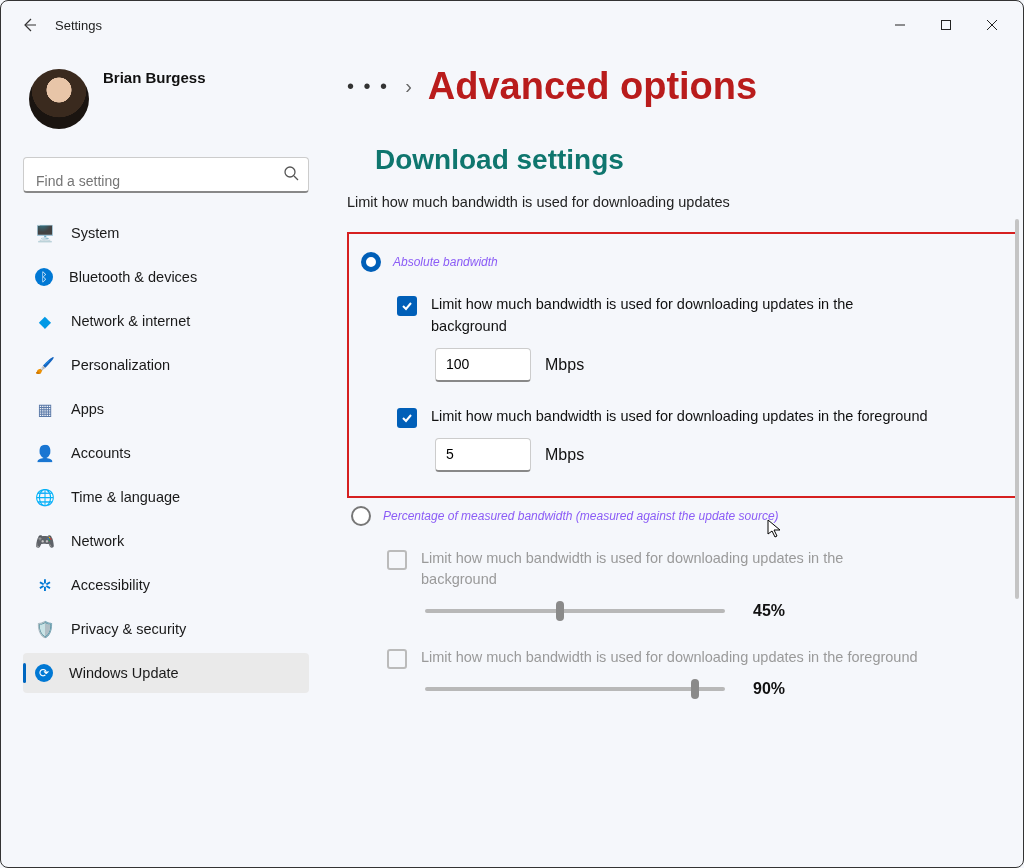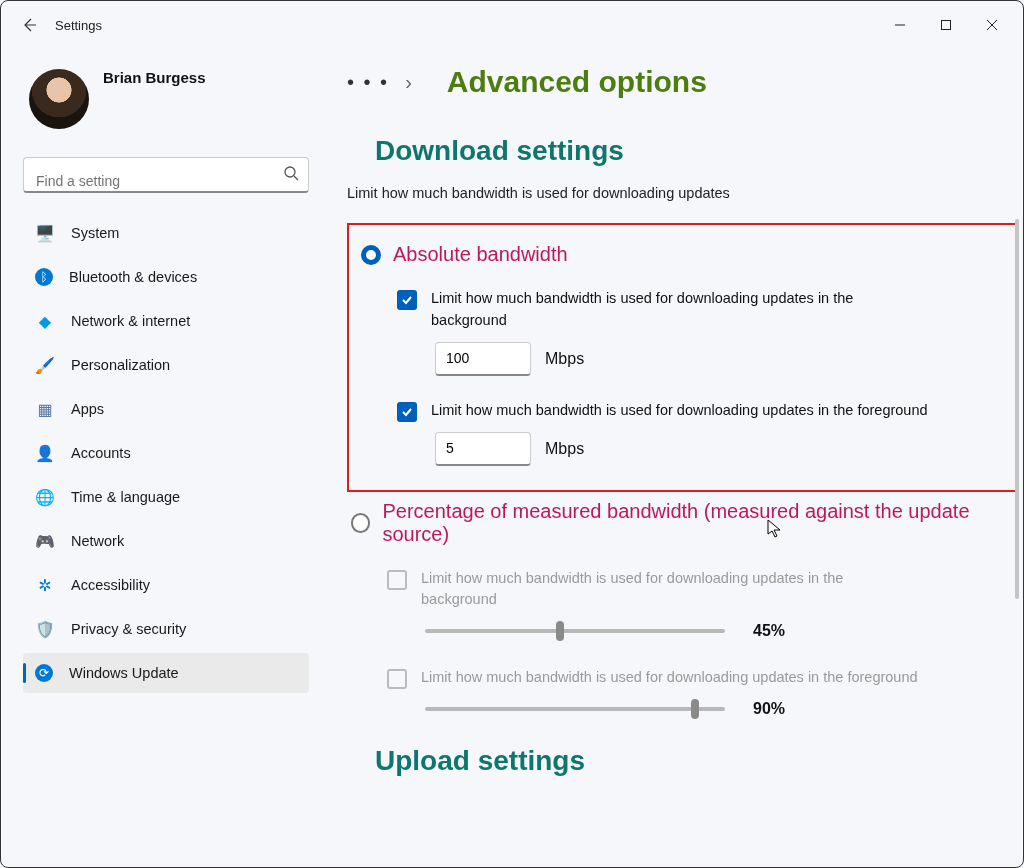--- a/index.html
+++ b/index.html
@@ -45,31 +45,31 @@
   .nav li.active::before {
     content:""; position:absolute; left:0; top:10px; bottom:10px; width:3px;
     background:#0067c0; border-radius:2px;
   }
   .nav .nicon { width:20px; height:20px; display:flex; align-items:center; justify-content:center; font-size:16px;}
 
   .main { flex:1; padding: 16px 4px 0 26px; position:relative; overflow:hidden;}
   .breadcrumb { display:flex; align-items:center; gap:16px; margin-bottom: 36px;}
   .bc-dots { font-size:20px; letter-spacing:2px; color:#333; cursor:pointer;}
   .bc-chev { font-size:20px; color:#666;}
-  .bc-title { font-size:30px; font-weight:600; color:#4d7c0f;margin-left:19px;}
+  .bc-title { font-size:38px; font-weight:600; color:#b91c1c;}
 
   h2.section { font-size:28px; font-weight:600; color:#0f766e; margin: 10px 0 18px 28px;}
   .subtitle { font-size:14.5px; color:#222; margin: 0 0 22px 0;}
 
   .redbox { border:2px solid #d62020; padding: 18px 10px 20px 8px; margin-bottom:6px;}
 
   .radio-row { display:flex; align-items:center; gap:12px; margin-bottom:22px; padding-left:4px;}
   .radio { width:20px; height:20px; border-radius:50%; border:5px solid #005fb8; background:#fff; cursor:pointer;}
   .radio.empty { border:2px solid #777; }
-  .radio-label { font-size:20px; color:#be185d;}
+  .radio-label { font-size:12px; color:#8b5cf6;font-style:italic;}
 
   .check-row { display:flex; align-items:flex-start; gap:14px; padding-left:40px; margin-bottom:8px;}
   .checkbox { width:20px; height:20px; background:#005fb8; border-radius:3px; display:flex; align-items:center; justify-content:center; color:#fff; flex-shrink:0; cursor:pointer; margin-top:2px;}
   .checkbox.disabled { background:transparent; border:2px solid #bbb; }
   .check-label { font-size:14.5px; color:#111; line-height:1.5; max-width:500px;}
   .check-label.disabled { color:#9a9a9a;}
 
   .input-row { display:flex; align-items:center; gap:14px; padding-left:78px; margin: 10px 0 24px 0;}
   .numinput { width:96px; height:34px; border:1px solid #ccc; border-bottom:2px solid #888; border-radius:4px; padding:0 10px; font-size:14px; background:#fff;}
   .unit { font-size:16px; color:#111;}
@@ -242,21 +242,20 @@
         <div class="check-label disabled">Limit how much bandwidth is used for downloading updates in the foreground</div>
       </div>
       <div class="slider-row">
         <div class="slider">
           <div class="track"></div>
           <div class="thumb" id="thumb-fg" style="left: 266px;"></div>
         </div>
         <div class="pct">90%</div>
       </div>
 
-      <h2 class="section" style="margin-left:28px">Upload settings</h2>
     </div>
 
     <div class="scrollbar"></div>
     <div class="cursor">
       <svg width="16" height="20" viewBox="0 0 16 20">
           <path d="M1 1 L1 15 L5 12 L8 18 L10 17 L7 11 L13 11 Z" fill="#fff" stroke="#000" stroke-width="1"></path>
         </svg>
     </div>
   </div>
 </div>

